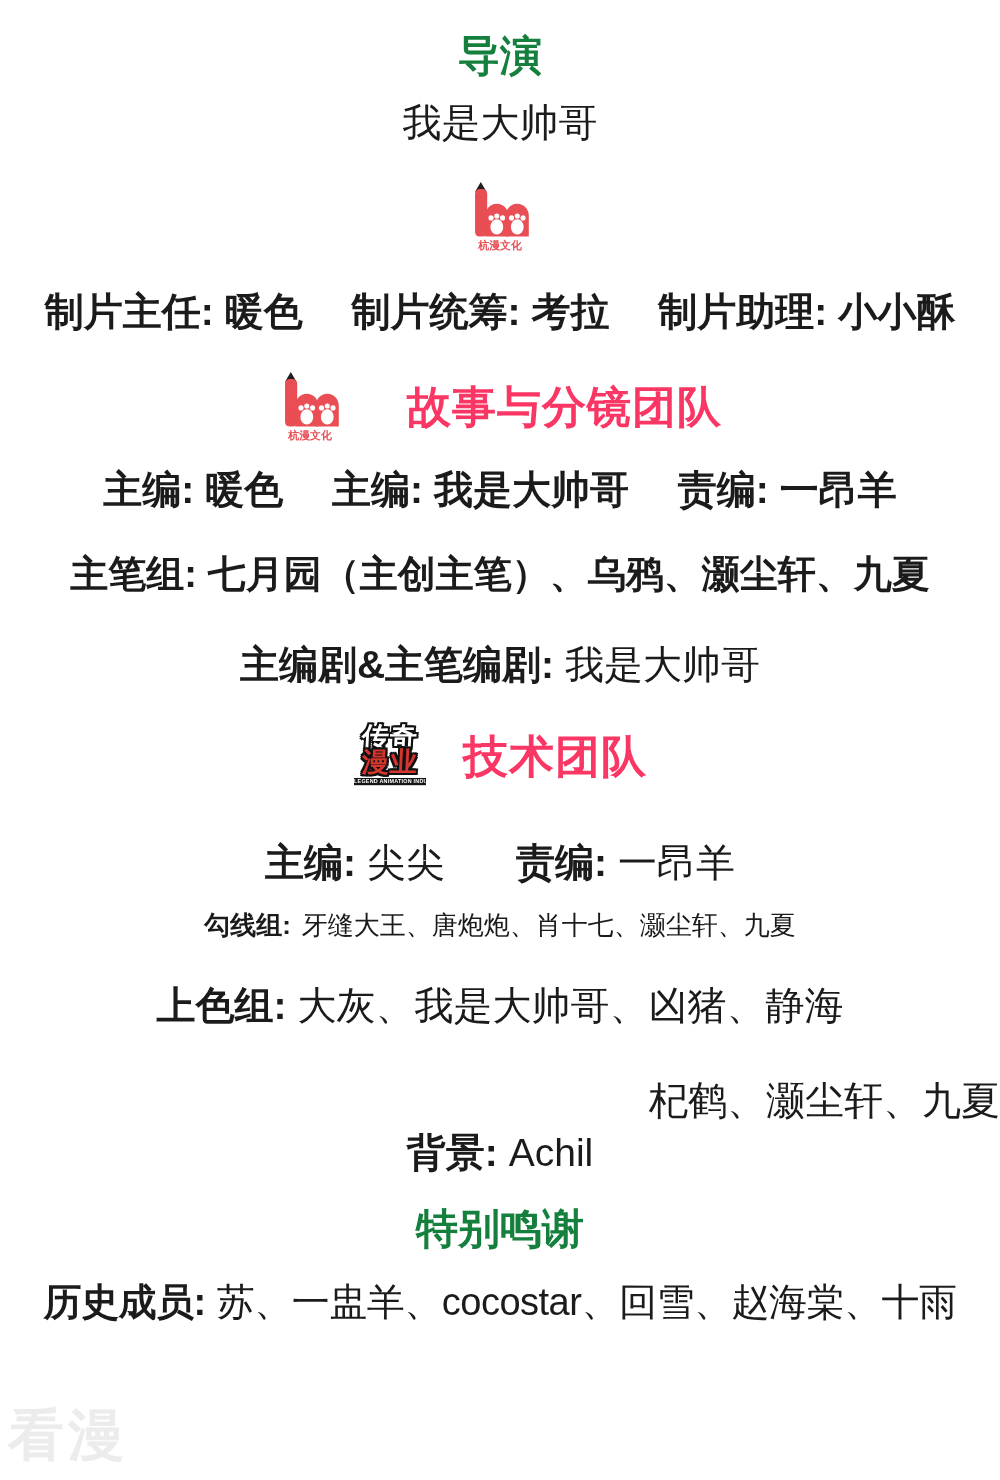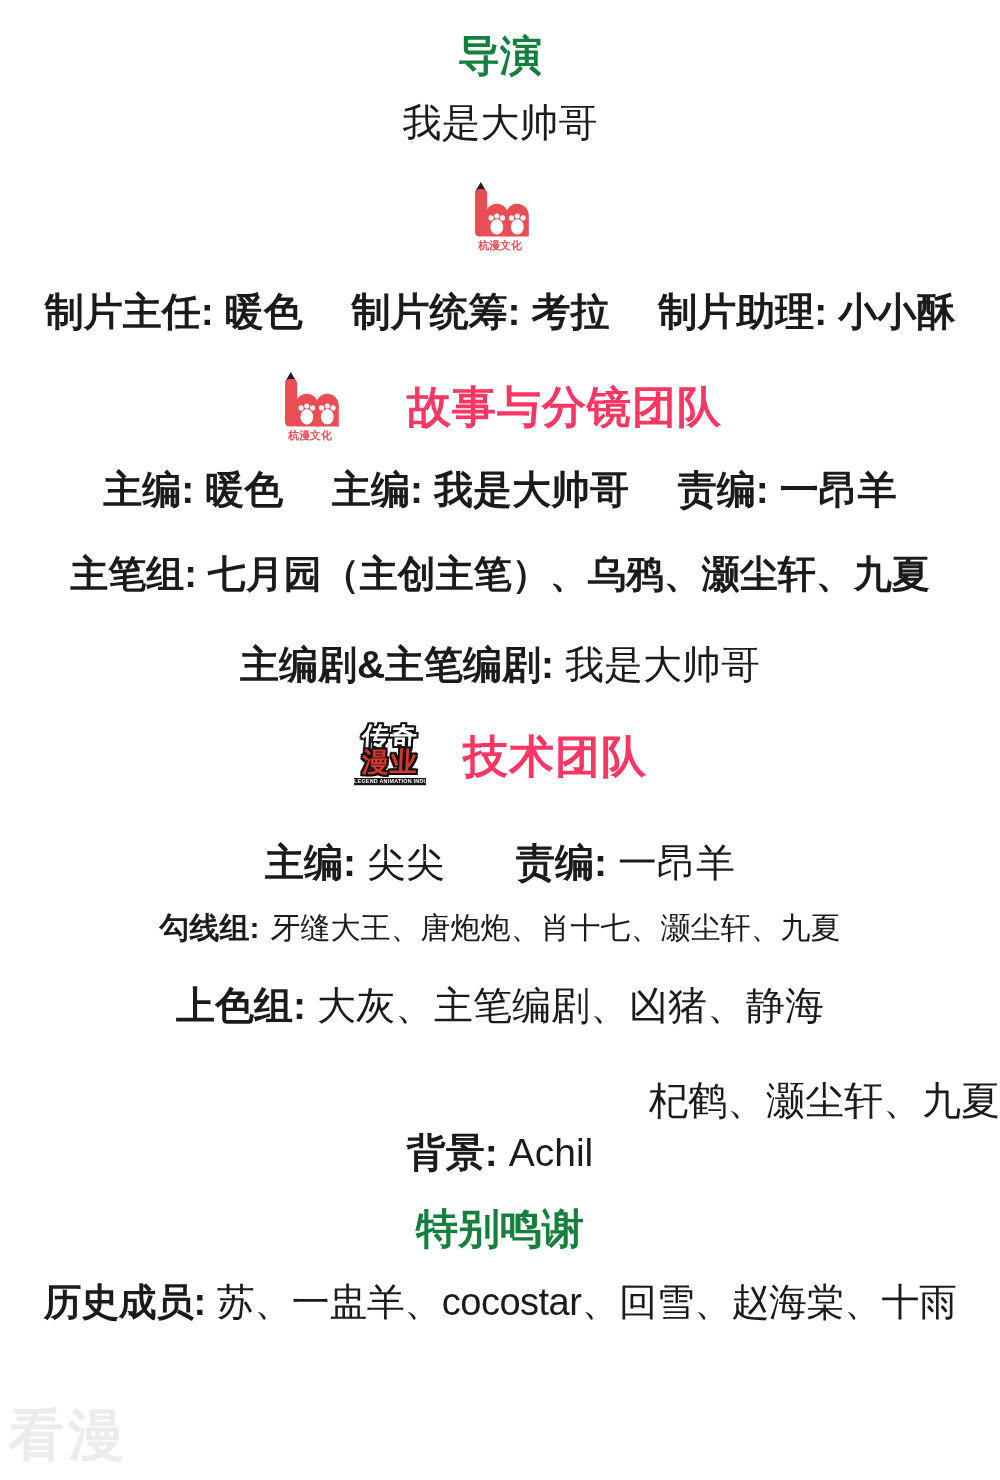--- a/index.html
+++ b/index.html
@@ -124,26 +124,26 @@
       <div class="lg-bar">LEGEND ANIMATION INDUSTRY</div>
     </div>
     <div class="section-heading">技术团队</div>
   </div>
 
   <div class="row body-line" style="top:840px;">
     <span class="wide-pair"><span class="lbl">主编:</span><span class="val">尖尖</span></span>
     <span class="wide-pair"><span class="lbl">责编:</span><span class="val">一昂羊</span></span>
   </div>
 
-  <div class="row body-line" style="top:910px;font-size:30px;">
+  <div class="row body-line" style="top:910px;font-size:26px;">
     <span class="pair"><span class="lbl">勾线组:</span><span class="val">牙缝大王、唐炮炮、肖十七、灏尘轩、九夏</span></span>
   </div>
 
   <div class="row body-line" style="top:983px;">
-    <span class="pair"><span class="lbl">上色组:</span><span class="val">大灰、主笔编剧、凶猪、静海</span></span>
+    <span class="pair"><span class="lbl">上色组:</span><span class="val">大灰、我是大帅哥、凶猪、静海</span></span>
   </div>
 
   <div class="row body-line" style="top:1078px;text-align:right;">杞鹤、灏尘轩、九夏</div>
 
   <div class="row body-line" style="top:1130px;">
     <span class="pair"><span class="lbl">背景:</span><span class="val">Achil</span></span>
   </div>
 
   <div class="row pink-heading" style="top:1201px;font-size:42px;">特别鸣谢</div>
 

